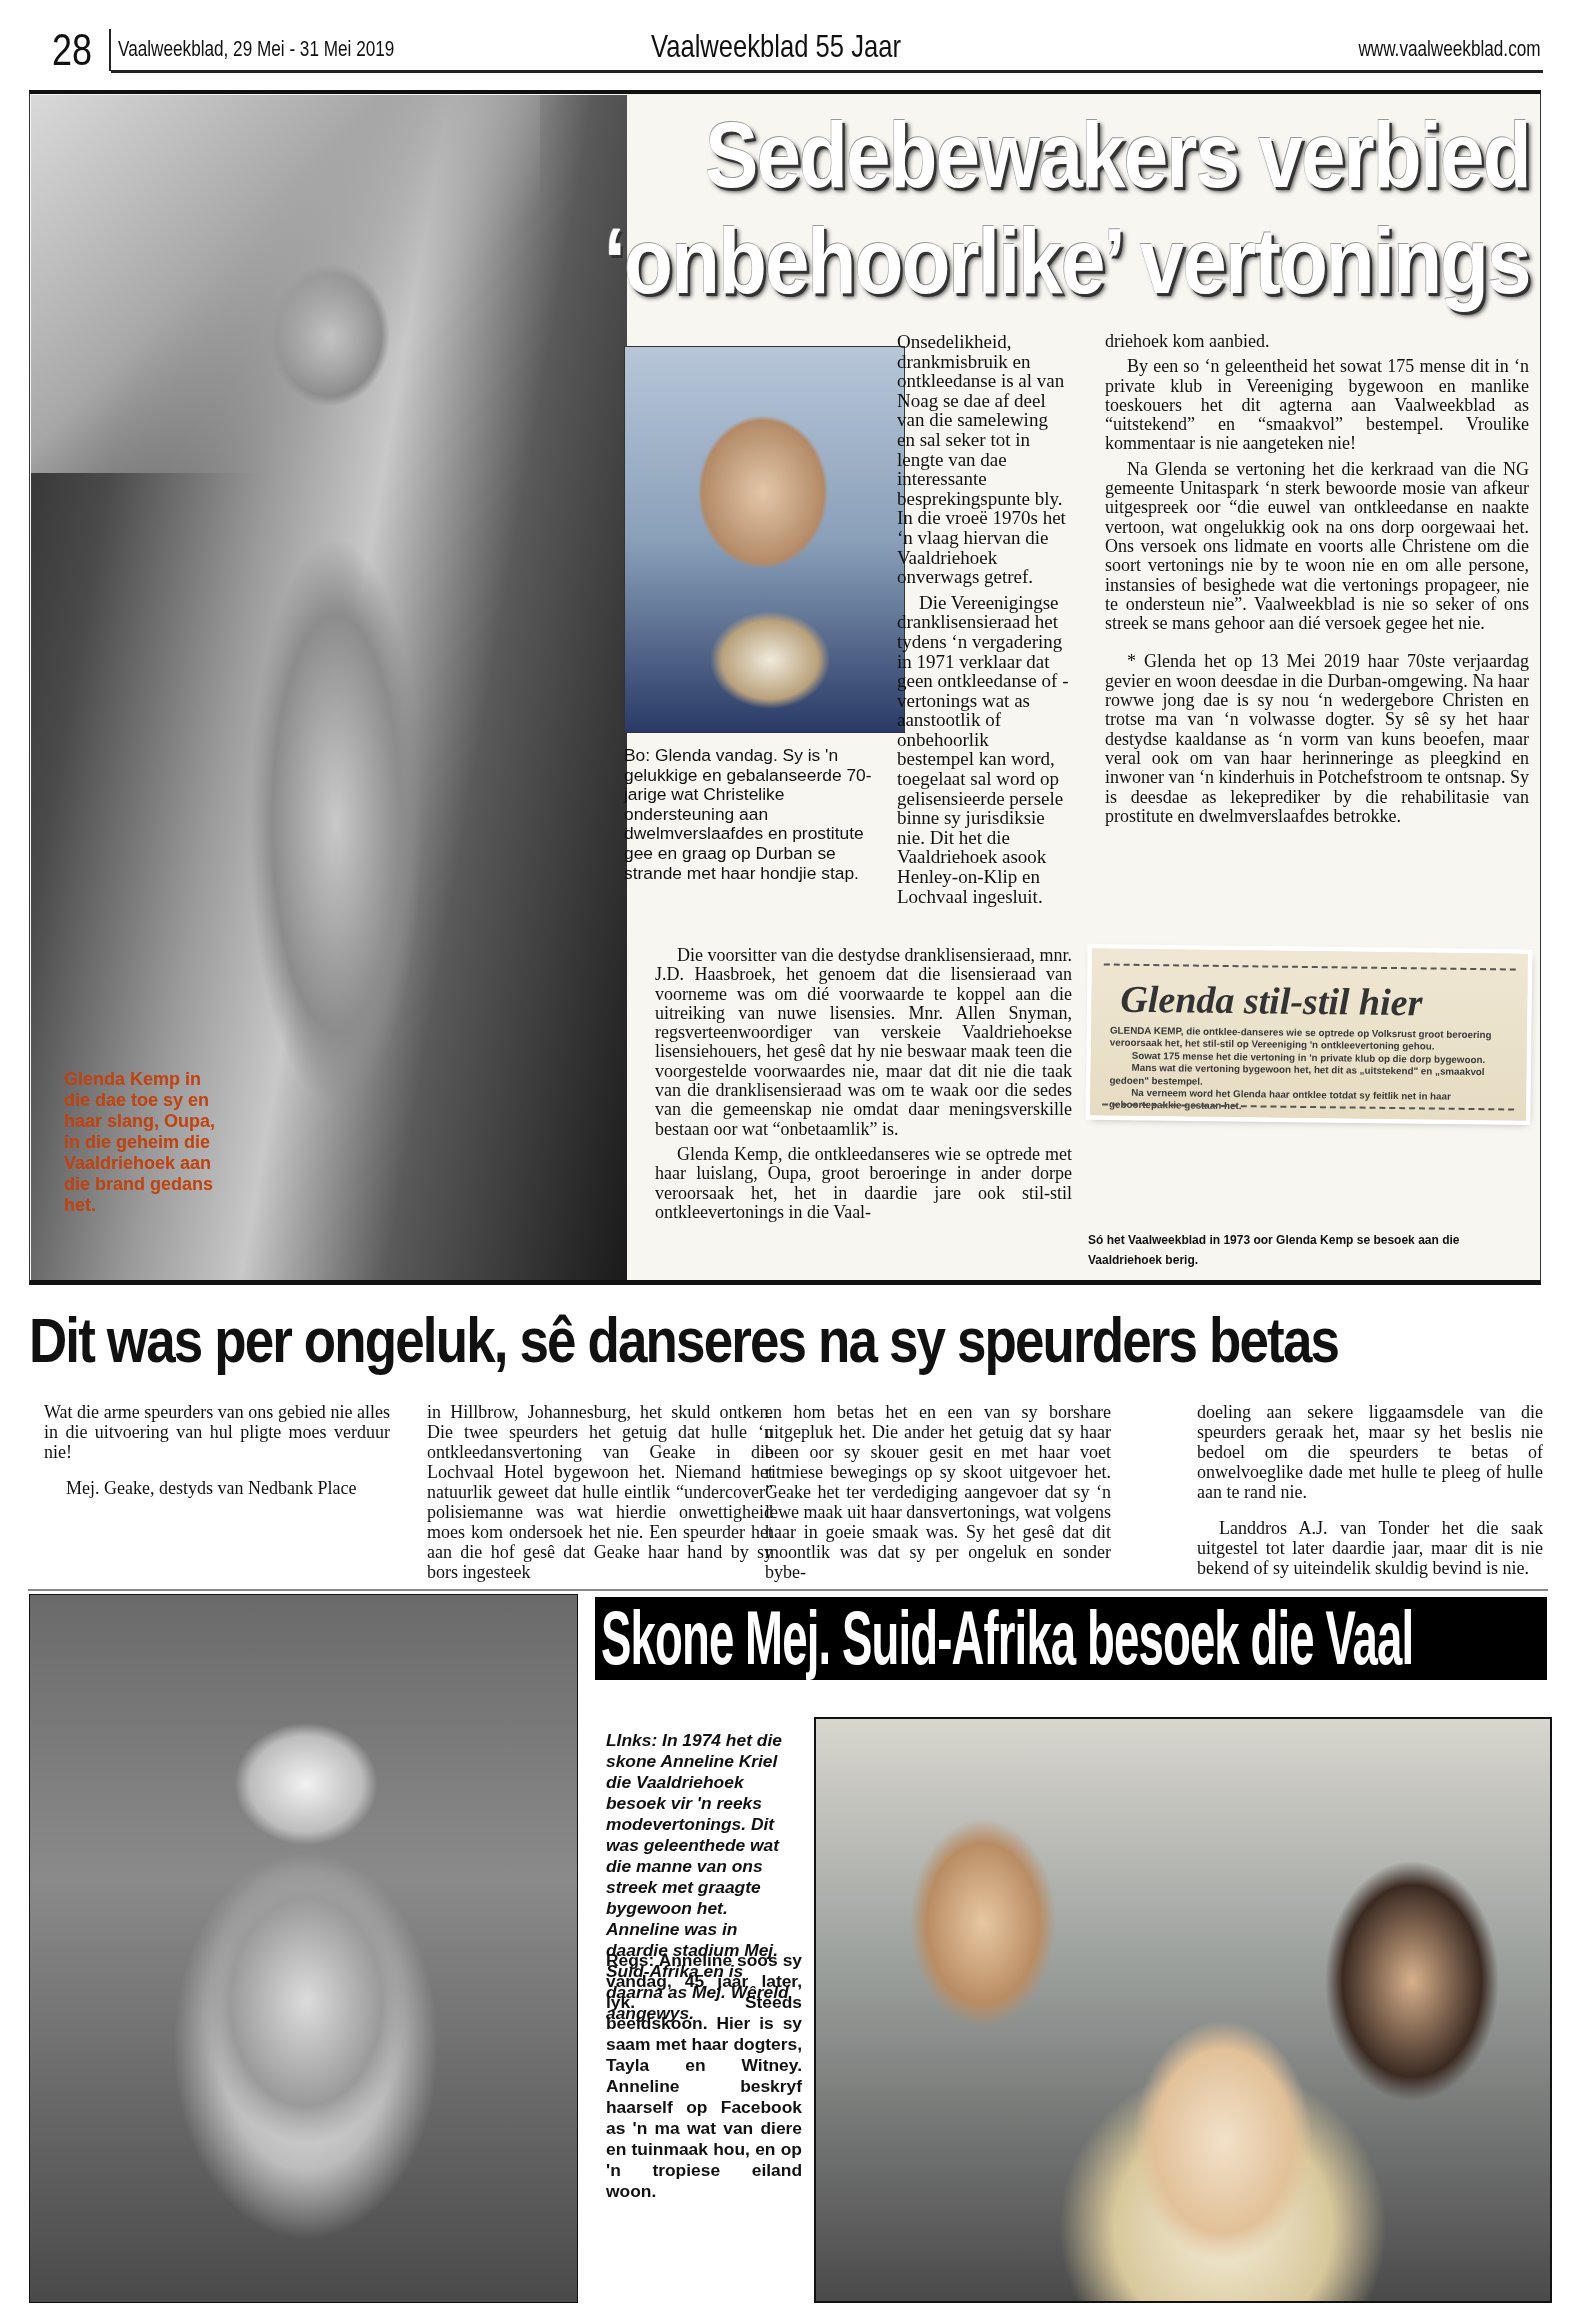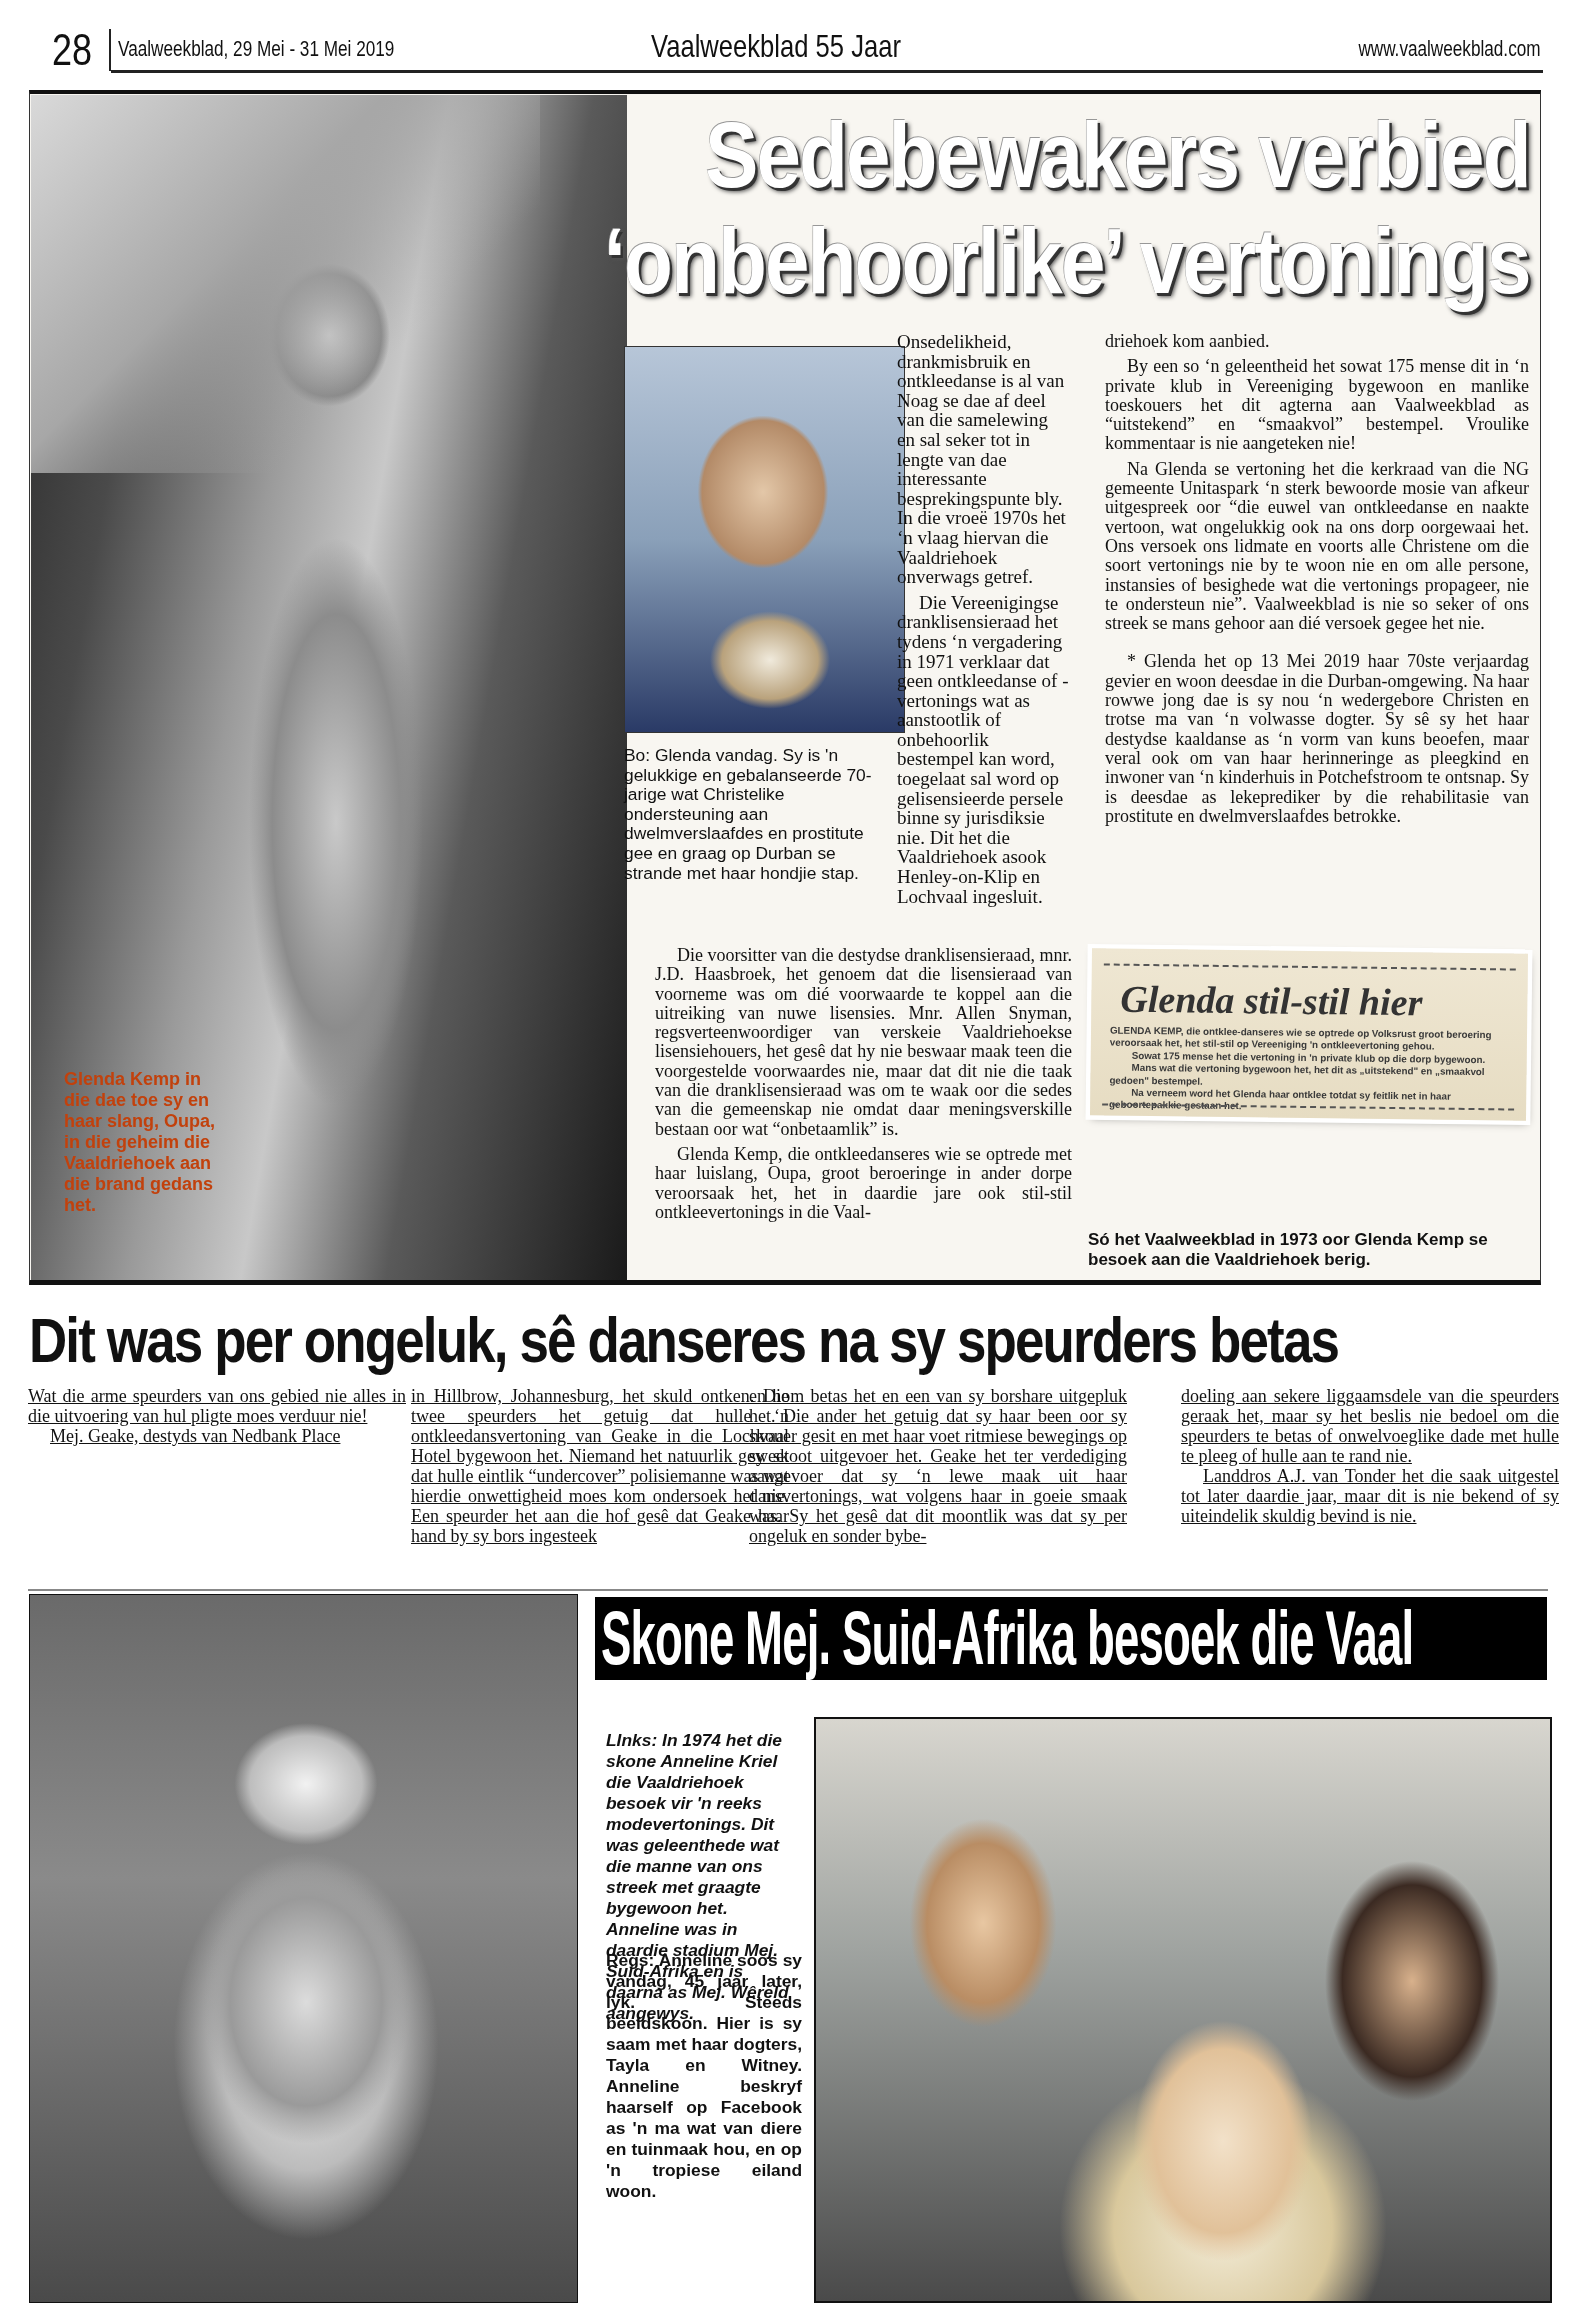--- a/index.html
+++ b/index.html
@@ -37,26 +37,26 @@
   .col-a{left:891px;top:326px;width:185px;font-size:19px;line-height:19.6px;text-align:left;}
   .col-b{left:649px;top:940px;width:429px;}
   .col-c{left:1099px;top:326px;width:436px;}
   .col-c p.gap{margin-top:19px;}
 
   .clipping{left:1091px;top:951px;width:436px;height:167px;background:linear-gradient(180deg,#efe7d3,#e6dcc2);box-shadow:0 0 0 4.4px #fff,1.5px 2.9px 8.7px rgba(0,0,0,.35);transform:rotate(0.7deg);}
   .clip-title{position:absolute;left:29px;top:28px;font-family:"Liberation Serif",serif;font-style:italic;font-weight:bold;font-size:38px;color:#333;}
   .clip-body{position:absolute;left:19px;top:76px;width:396px;font-family:"Liberation Sans",sans-serif;font-weight:bold;font-size:9.8px;line-height:12.4px;color:#3a3a3a;}
   .clip-body p{margin:0;}
   .clip-dash{position:absolute;left:11.6px;right:11.6px;height:0;border-top:2.2px dashed #555;}
-  .caption-clip{left:1088px;top:1230px;width:436px;font-family:"Liberation Sans",sans-serif;font-weight:bold;font-size:17px;line-height:20.4px;}
+  .caption-clip{left:1088px;top:1230px;width:436px;font-family:"Liberation Sans",sans-serif;font-weight:bold;font-size:12px;line-height:20.4px;}
 
   
   .headline2{left:29px;top:1305px;font-family:"Liberation Sans",sans-serif;font-weight:bold;font-size:63px;line-height:70px;letter-spacing:-2.2px;transform:scaleX(0.84);transform-origin:left top;white-space:nowrap;}
   .col2{top:1386px;width:378px;font-size:18px;line-height:20px;text-align:justify;}
-  .col2 p{margin:0;text-decoration:underline;}
+  .col2 p{margin:16px;}
   .c2a{left:28px;}
   .c2b{left:411px;}
   .c2c{left:749px;}
   .c2d{left:1181px;}
 
   
   .rule3{left:28px;top:1589px;width:1520px;height:1.5px;background:#888;}
   .photo-queen{left:29px;top:1594px;width:547px;height:707px;border:1.5px solid #111;background:
     radial-gradient(ellipse 102px 87px at 276px 189px,#f2f2f2 0%,#bdbdbd 55%,transparent 70%),
     radial-gradient(ellipse 138px 189px at 276px 407px,#dcdcdc 0%,#9a9a9a 55%,transparent 75%),

